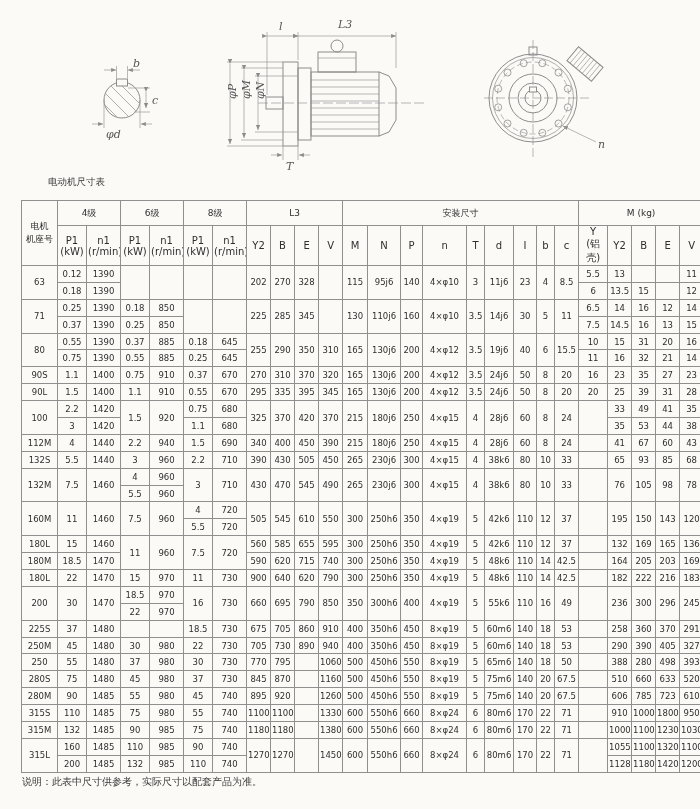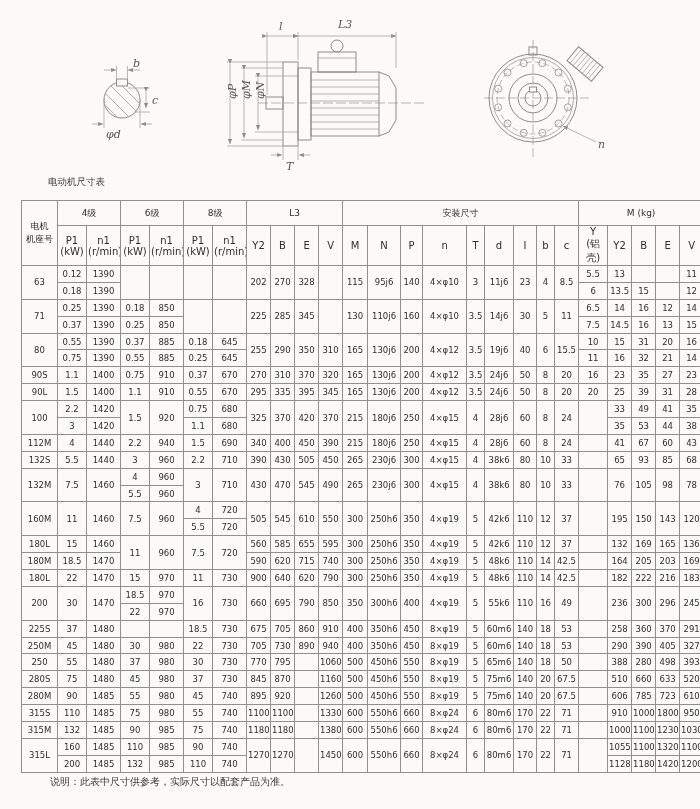--- a/index.html
+++ b/index.html
@@ -8,21 +8,21 @@
   #drawings{position:absolute;left:0;top:0;}
   #table-title{position:absolute;left:22px;top:176px;font-size:9.5px;color:#3a3a3a;padding-left:26px;}
   #dim-table{position:absolute;left:21px;top:200px;width:667px;border-collapse:collapse;
              table-layout:fixed;font-size:8.5px;color:#2e2e2e;}
   #dim-table th,#dim-table td{border:1px solid #8f8f8f;text-align:center;vertical-align:middle;
              padding:0 1px;overflow:hidden;}
   #dim-table th{font-weight:normal;white-space:pre-line;font-size:9px;margin-top:33px;}
   #dim-table thead tr:nth-child(1) th{height:24px;}
   #dim-table thead tr:nth-child(2) th{height:36px;font-size:10px;}
   #dim-table tbody td{height:15.9px;white-space:nowrap;}
-  #footnote{position:absolute;left:22px;top:775px;font-size:10px;color:#3a3a3a;margin-left:28px;}
+  #footnote{position:absolute;left:22px;top:775px;font-size:10px;color:#3a3a3a;}
   svg text{fill:#575757;font-size:11px;font-style:italic;font-family:"DejaVu Serif",serif;stroke:none;}
 </style>
 </head>
 <body>
 
 <svg id="drawings" width="700" height="196" viewBox="0 0 700 196">
   <defs>
     <marker id="ar" markerWidth="9" markerHeight="8" refX="7" refY="3" orient="auto">
       <path d="M0,0 L7,3 L0,6 z" fill="#8c8c8c"></path>
     </marker>

